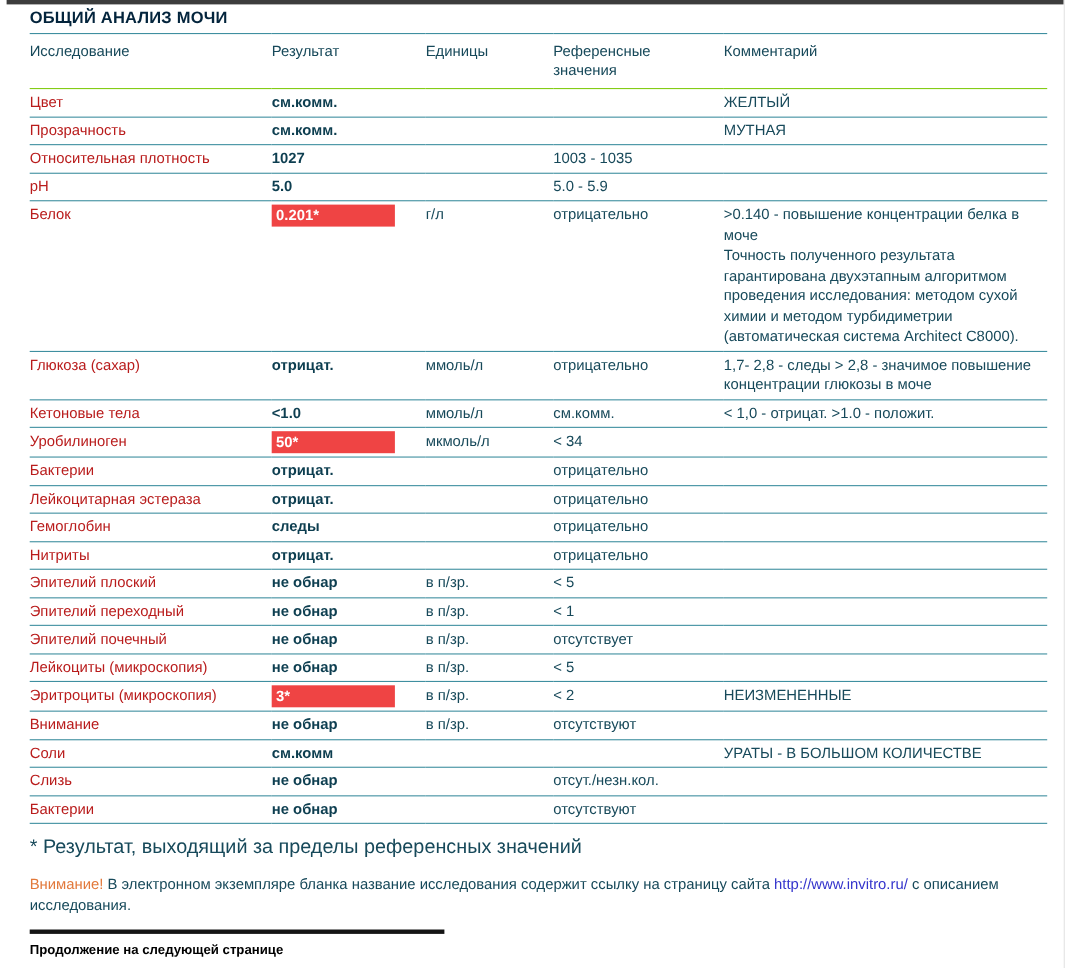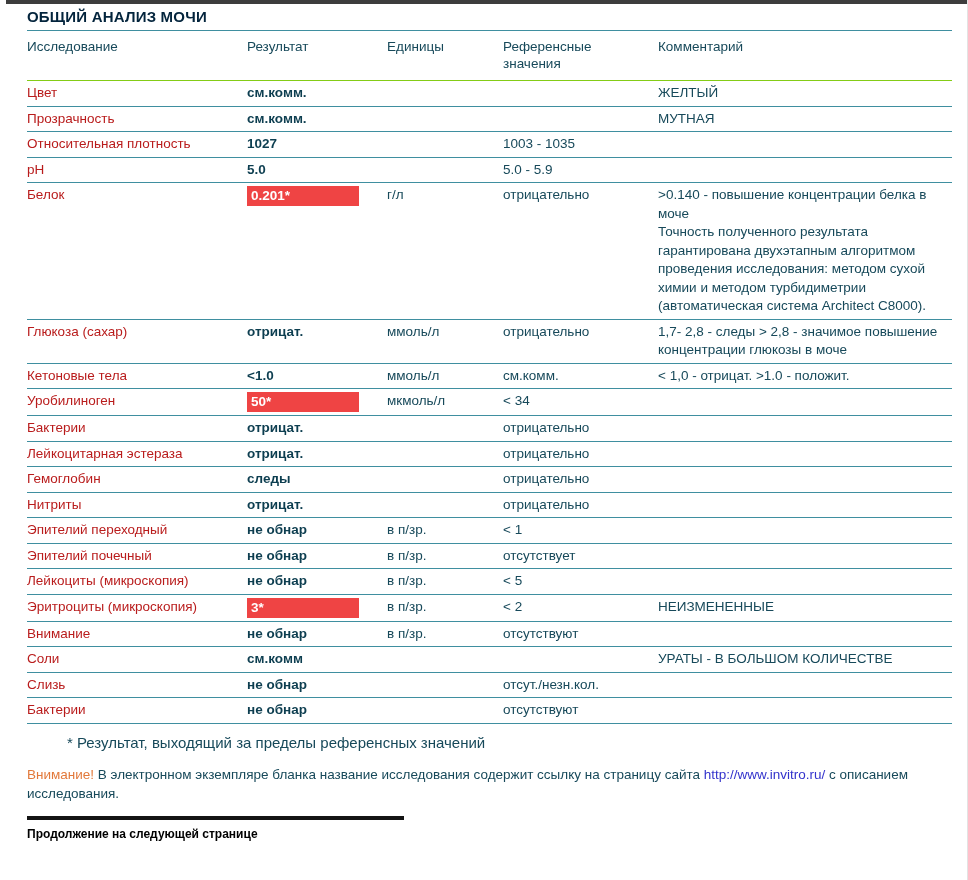--- a/index.html
+++ b/index.html
@@ -34,21 +34,21 @@
     line-height:18.5px;
   }
   td.c-name { color:#b91c1c; }
   td.c-result span { font-weight:bold; color:#0d3e50; }
   td.c-result span.flagged {
     display:inline-block; min-width:112px; background:#ef4444; color:#ffffff;
     padding:0 4px; line-height:20px;
   }
   td.c-units, td.c-ref { color:#17495a; }
   td.c-comment { color:#17495a; white-space:pre-line; }
-  .footnote { font-size:15px; color:#17495a; margin-top:10px;margin-left:40px; }
+  .footnote { font-size:18px; color:#17495a; margin-top:10px; }
   .notice { font-size:13.5px; color:#17495a; margin-top:14px; line-height:19px; width:925px; }
   .notice .warn { color:#e2793b; }
   .notice a { color:#3333cc; text-decoration:none; }
   .bottom-bar { margin-top:13px; width:377px; height:4px; background:#141414; }
   .continuation { font-size:12px; font-weight:bold; color:#000000; margin-top:7px; }
 </style>
 </head>
 <body>
 
 <div class="top-bar"></div>
@@ -154,20 +154,27 @@
       <td class="c-comment"></td>
     </tr>
         <tr>
       <td class="c-name">Нитриты</td>
       <td class="c-result"><span>отрицат.</span></td>
       <td class="c-units"></td>
       <td class="c-ref">отрицательно</td>
       <td class="c-comment"></td>
     </tr>
         <tr>
+      <td class="c-name">Эпителий плоский</td>
+      <td class="c-result"><span>не обнар</span></td>
+      <td class="c-units">в п/зр.</td>
+      <td class="c-ref">&lt; 5</td>
+      <td class="c-comment"></td>
+    </tr>
+        <tr>
       <td class="c-name">Эпителий переходный</td>
       <td class="c-result"><span>не обнар</span></td>
       <td class="c-units">в п/зр.</td>
       <td class="c-ref">&lt; 1</td>
       <td class="c-comment"></td>
     </tr>
         <tr>
       <td class="c-name">Эпителий почечный</td>
       <td class="c-result"><span>не обнар</span></td>
       <td class="c-units">в п/зр.</td>

